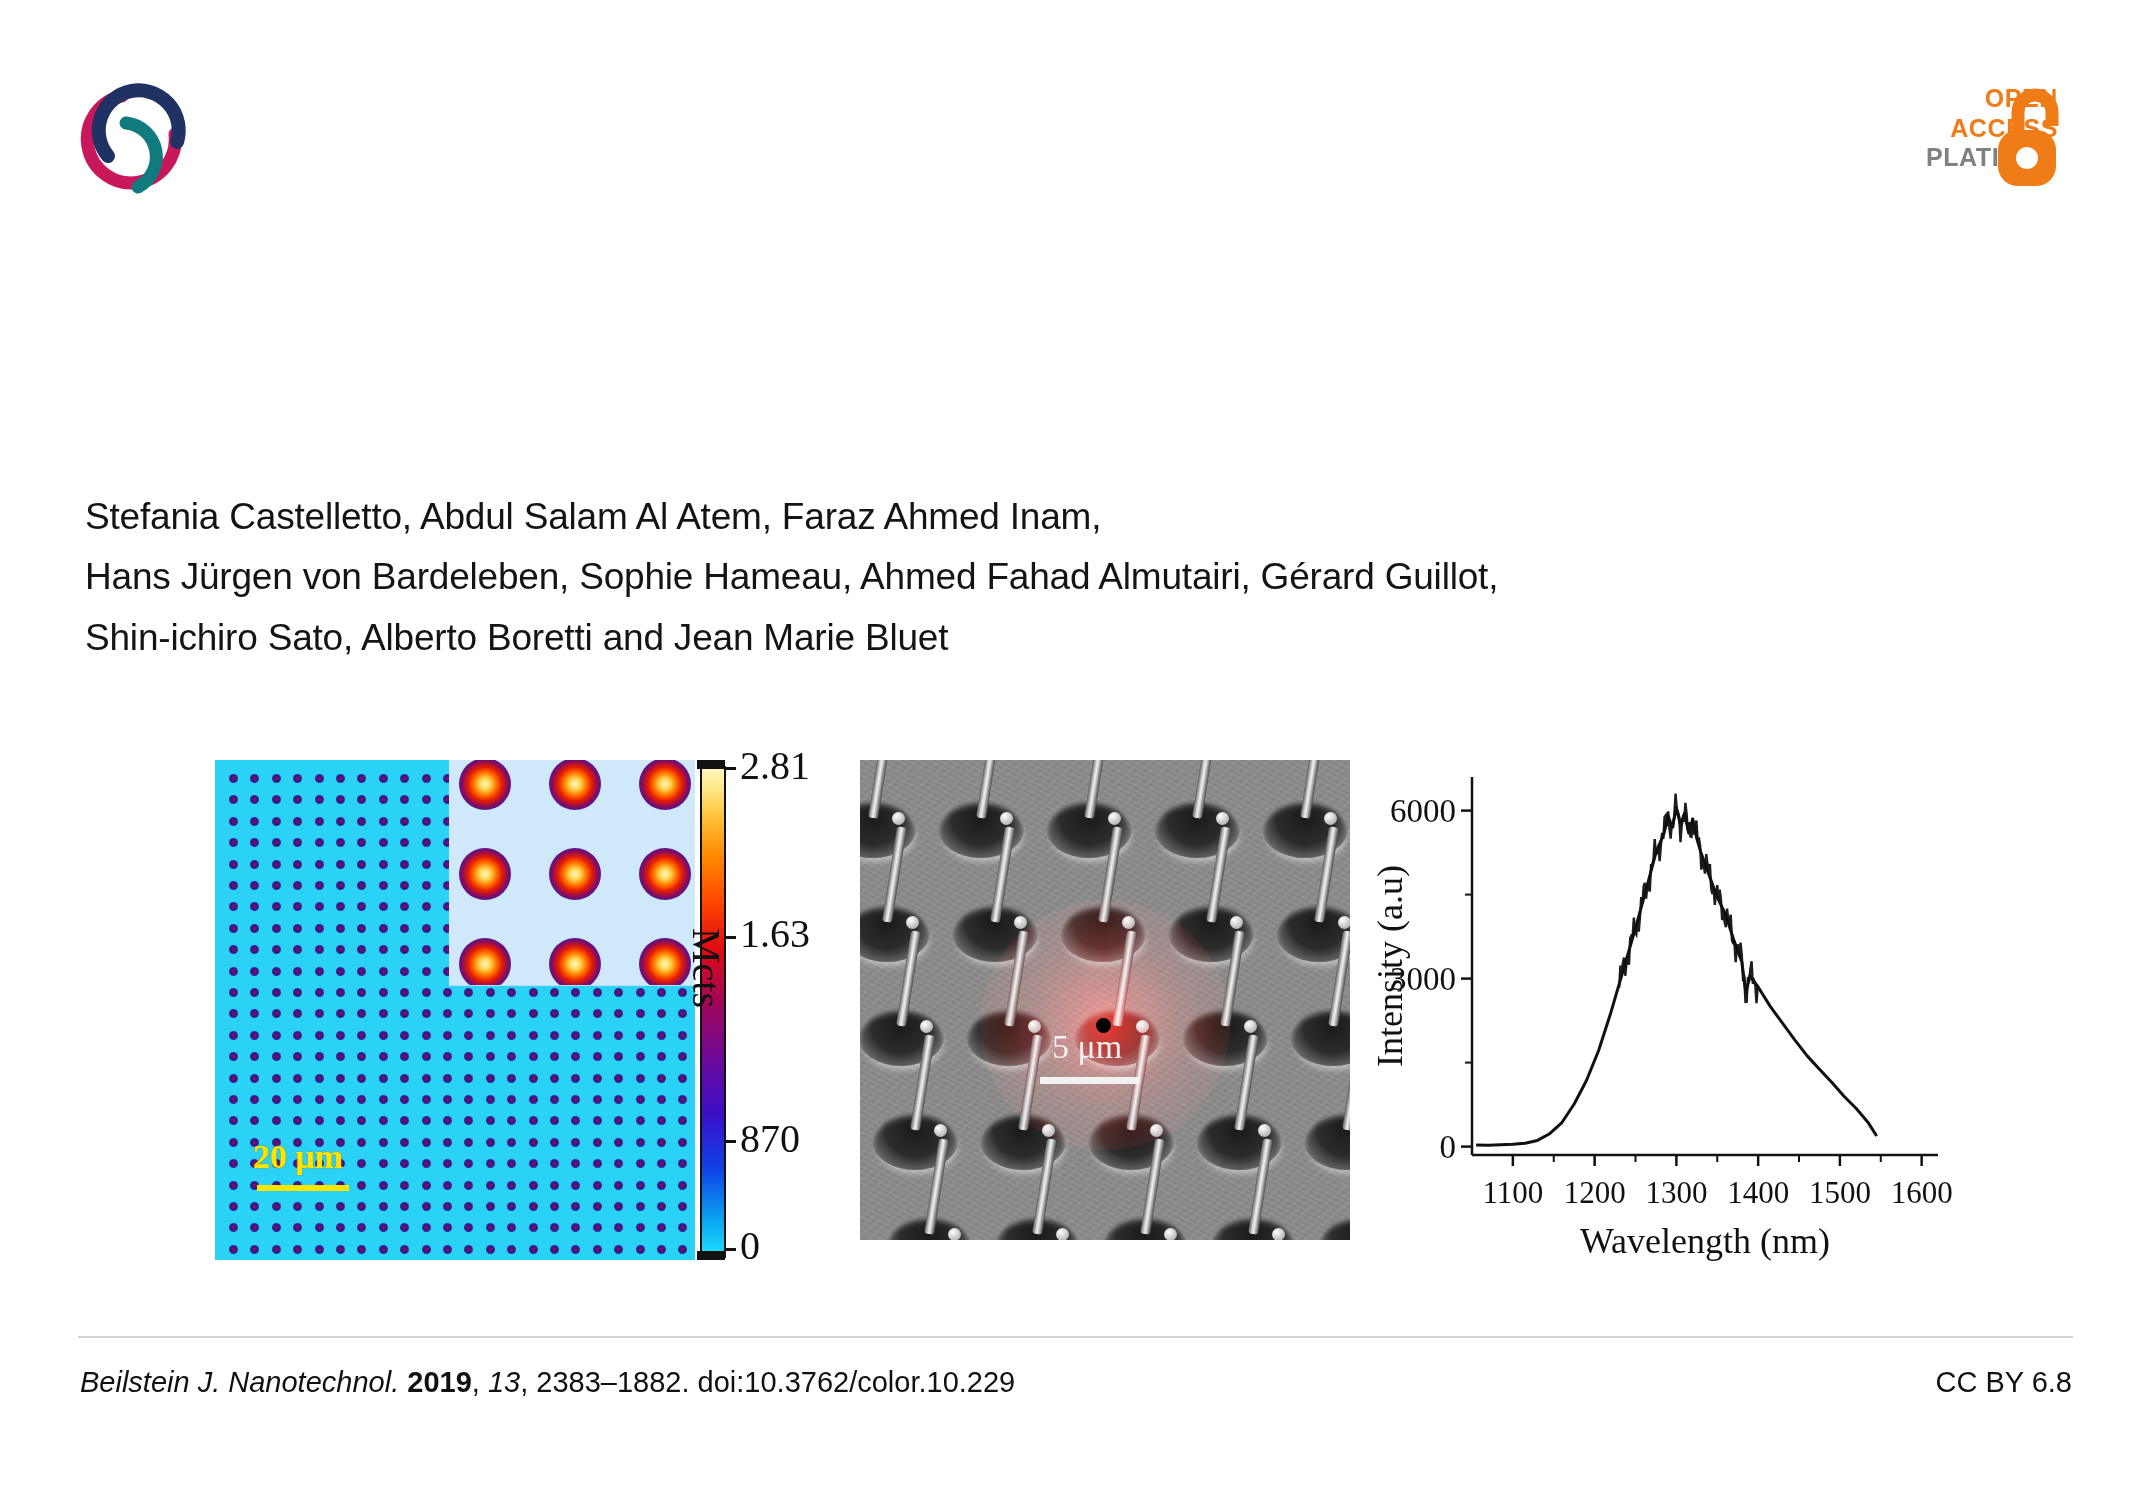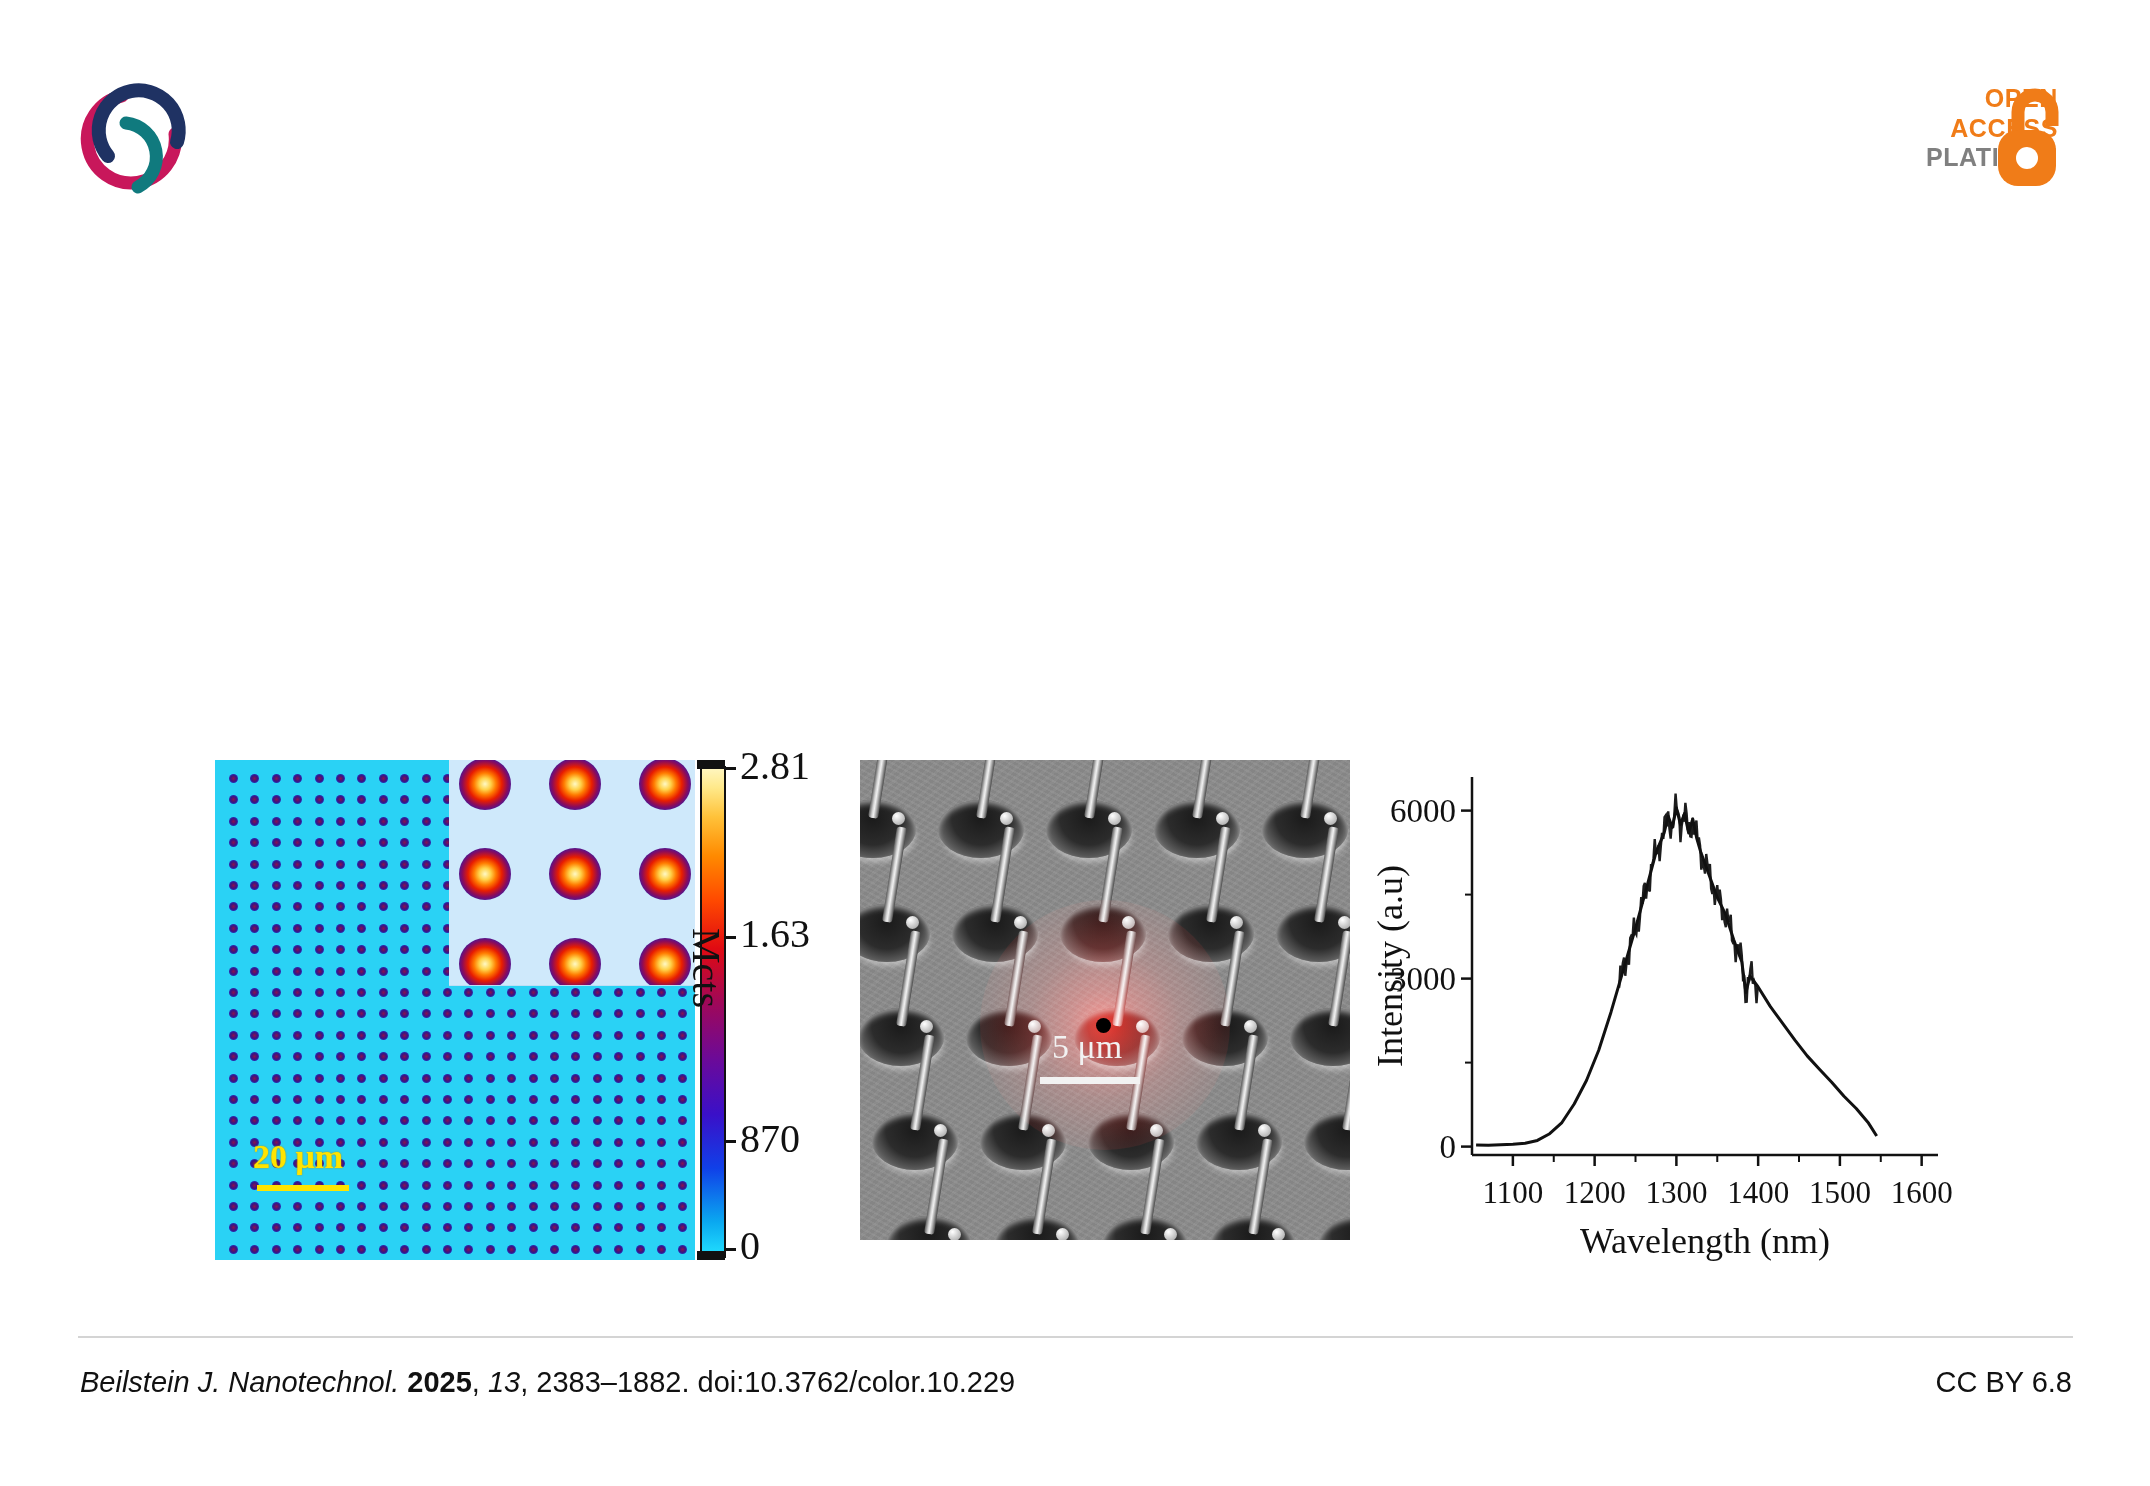--- a/index.html
+++ b/index.html
@@ -137,20 +137,25 @@
     <div class="oa-lock">
       <svg width="80" height="108" viewBox="0 0 80 108">
         <path d="M26 52 L26 30 A17 17 0 0 1 60 30 L60 44" fill="none" stroke="#F07C18" stroke-width="13"></path>
         <rect x="6" y="48" width="58" height="56" rx="20" fill="#F07C18"></rect>
         <circle cx="35" cy="76" r="11" fill="#ffffff"></circle>
       </svg>
     </div>
   </div>
 
 
+  <div class="authors">
+    <div>Stefania Castelletto, Abdul Salam Al Atem, Faraz Ahmed Inam,</div>
+    <div>Hans Jürgen von Bardeleben, Sophie Hameau, Ahmed Fahad Almutairi, Gérard Guillot,</div>
+    <div>Shin-ichiro Sato, Alberto Boretti and Jean Marie Bluet</div>
+  </div>
 
   <div class="figure">
 
     <div class="panel-a">
       <div class="cmap">
         <div class="dotgrid" id="dotgrid">
             <div class="dot" style="left:14.0px;top:14.0px"></div>
             <div class="dot" style="left:35.4px;top:14.0px"></div>
             <div class="dot" style="left:56.8px;top:14.0px"></div>
             <div class="dot" style="left:78.2px;top:14.0px"></div>
@@ -697,20 +702,20 @@
           <path d="M259.16 232.75L260.38 210.56L261.61 219.45L262.84 207.86L264.06 202.60L265.29 220.79L266.52 207.85L267.74 205.05L268.97 209.82L270.19 183.07L271.42 180.44L272.65 181.03L273.87 162.69L275.10 176.85L276.33 179.38L277.55 165.45L278.78 176.58L280.01 161.39L281.23 142.12L282.46 148.86L283.68 131.06L284.91 127.84L286.14 143.55L287.36 129.57L288.59 133.11L289.82 136.49L291.04 110.08L292.27 109.99L293.49 103.90L294.72 84.16L295.95 98.59L297.17 98.20L298.40 90.47L299.63 106.26L300.85 90.88L302.08 77.89L303.31 83.95L304.53 62.08L305.76 60.30L306.98 71.36L308.21 56.26L309.44 73.63L310.66 83.56L311.89 67.82L313.12 72.72L314.34 59.57L315.57 38.66L316.79 54.53L318.02 57.06L319.25 61.87L320.47 87.28L321.70 70.82L322.93 63.31L324.15 66.58L325.38 47.82L326.61 58.68L327.83 75.07L329.06 67.15L330.28 81.48L331.51 81.89L332.74 62.88L333.96 79.56L335.19 73.35L336.42 65.56L337.64 86.09L338.87 82.48L340.09 90.52L341.32 114.69L342.55 105.20L343.77 110.92L345.00 118.60L346.23 98.99L347.45 108.85L348.68 116.17L349.91 108.99L351.13 133.61L352.36 139.03L353.58 132.98L354.81 149.89L356.04 137.69L357.26 130.08L358.49 144.98L359.72 134.65L360.94 144.31L362.17 165.09L363.39 155.71L364.62 167.11L365.85 172.19L367.07 153.70L368.30 165.35L369.53 166.26L370.75 159.76L371.98 185.55L373.21 188.28L374.43 188.31L375.66 207.26L376.88 193.16L378.11 189.49L379.34 201.23L380.56 187.49L381.79 200.38L383.02 224.11L384.24 222.86L385.47 246.85L386.69 246.69L387.92 222.14L389.15 226.24L390.37 214.10L391.60 206.31L392.83 228.75L394.05 225.84L395.28 229.94L396.51 248.22L397.73 232.12" fill="none" stroke="#111111" stroke-width="2.4" opacity="0.95"></path>
           <text x="345" y="498" text-anchor="middle" font-size="36" font-family="&quot;Liberation Serif&quot;,serif" fill="#111">Wavelength (nm)</text>
           <text x="0" y="0" text-anchor="middle" font-size="36" font-family="&quot;Liberation Serif&quot;,serif" fill="#111" transform="translate(42,211) rotate(-90)">Intensity (a.u)</text>
         </svg>
     </div>
   </div>
 
   <div class="rule"></div>
   <div class="cite">
     <i>Beilstein J. Nanotechnol.</i>
-    <b>2025</b><span>,</span>
+    <b>2019</b><span>,</span>
     <i>13</i><span>,</span>
     <span>2383–1882.</span>
     <span>doi:10.3762/color.10.229</span>
   </div>
   <div class="ccby">CC BY 6.8</div>
 
 </div>
 
 </body></html>

